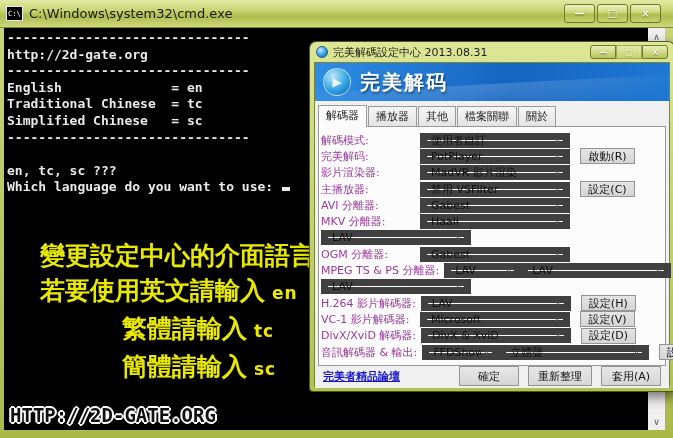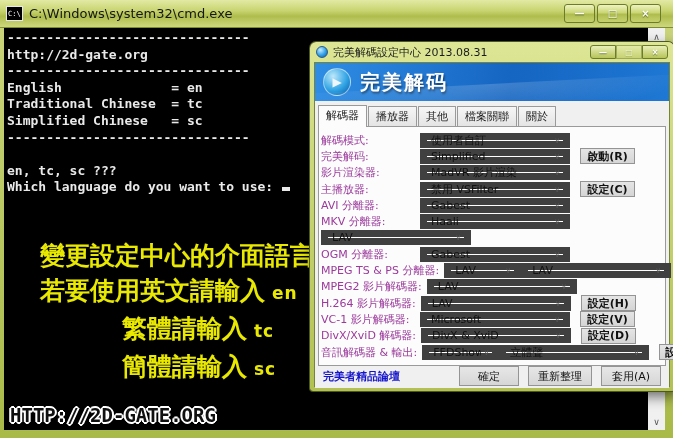--- a/index.html
+++ b/index.html
@@ -128,25 +128,25 @@
   .combo{height:15px;width:150px;flex:none;box-sizing:border-box;
     border:7px solid #404040;background:#fff;display:flex;align-items:center;
     padding:0 1px 0 4px;}
   .combo .txt{flex:1;font-size:11px;color:#111;white-space:nowrap;overflow:hidden;}
   .combo .chev{color:#555;font-size:8px;padding:0 2px;flex:none;}
   .row.multi .combo:nth-of-type(1){width:70px;margin-right:3px;}
   .row.multi .combo:nth-of-type(2){width:77px;}
   .rbtn{margin-left:10px;width:55px;height:16px;flex:none;box-sizing:border-box;
     border:1px solid #949494;background:linear-gradient(#e5e5e5,#d5d5d5);
     font-size:11px;color:#111;display:flex;align-items:center;justify-content:center;
-    white-space:nowrap;font-weight:bold;}
+    white-space:nowrap;}
   
   .footer{flex:1;display:flex;align-items:center;padding:0 8px 2px;background:#f0f0f0;}
   .flink{font-size:11px;font-weight:bold;color:var(--link_blue,#1515cc);
-    white-space:nowrap;}
+    text-decoration:underline;white-space:nowrap;}
   .fbtns{margin-left:auto;display:flex;gap:9px;}
   .fbtn{height:20px;min-width:60px;padding:0 9px;box-sizing:border-box;
     border:1px solid #949494;background:linear-gradient(#e7e7e7,#d6d6d6);
     font-size:11px;color:#111;display:flex;align-items:center;justify-content:center;
     white-space:nowrap;}
 </style>
 </head>
 <body>
 
 <div class="screen">
@@ -238,21 +238,21 @@
             <div class="combo">
               <span class="txt">使用者自訂</span>
               <span class="chev">∨</span>
             </div>
           </div>
           <div class="row">
             <div class="rlabel">
               <span>完美解码:</span>
             </div>
             <div class="combo">
-              <span class="txt">Simplified</span>
+              <span class="txt">PotPlayer</span>
               <span class="chev">∨</span>
             </div>
             <div class="rbtn">啟動(R)</div>
           </div>
           <div class="row">
             <div class="rlabel">
               <span>影片渲染器:</span>
             </div>
             <div class="combo">
               <span class="txt">MadVR 影片渲染</span>
@@ -309,23 +309,20 @@
             <div class="combo">
               <span class="txt">LAV</span>
               <span class="chev">∨</span>
             </div>
             <div class="combo">
               <span class="txt">LAV</span>
               <span class="chev">∨</span>
             </div>
           </div>
           <div class="row">
-            <div class="rlabel">
-              <span>MPEG2 影片解碼器:</span>
-            </div>
             <div class="combo">
               <span class="txt">LAV</span>
               <span class="chev">∨</span>
             </div>
           </div>
           <div class="row">
             <div class="rlabel">
               <span>H.264 影片解碼器:</span>
             </div>
             <div class="combo">

